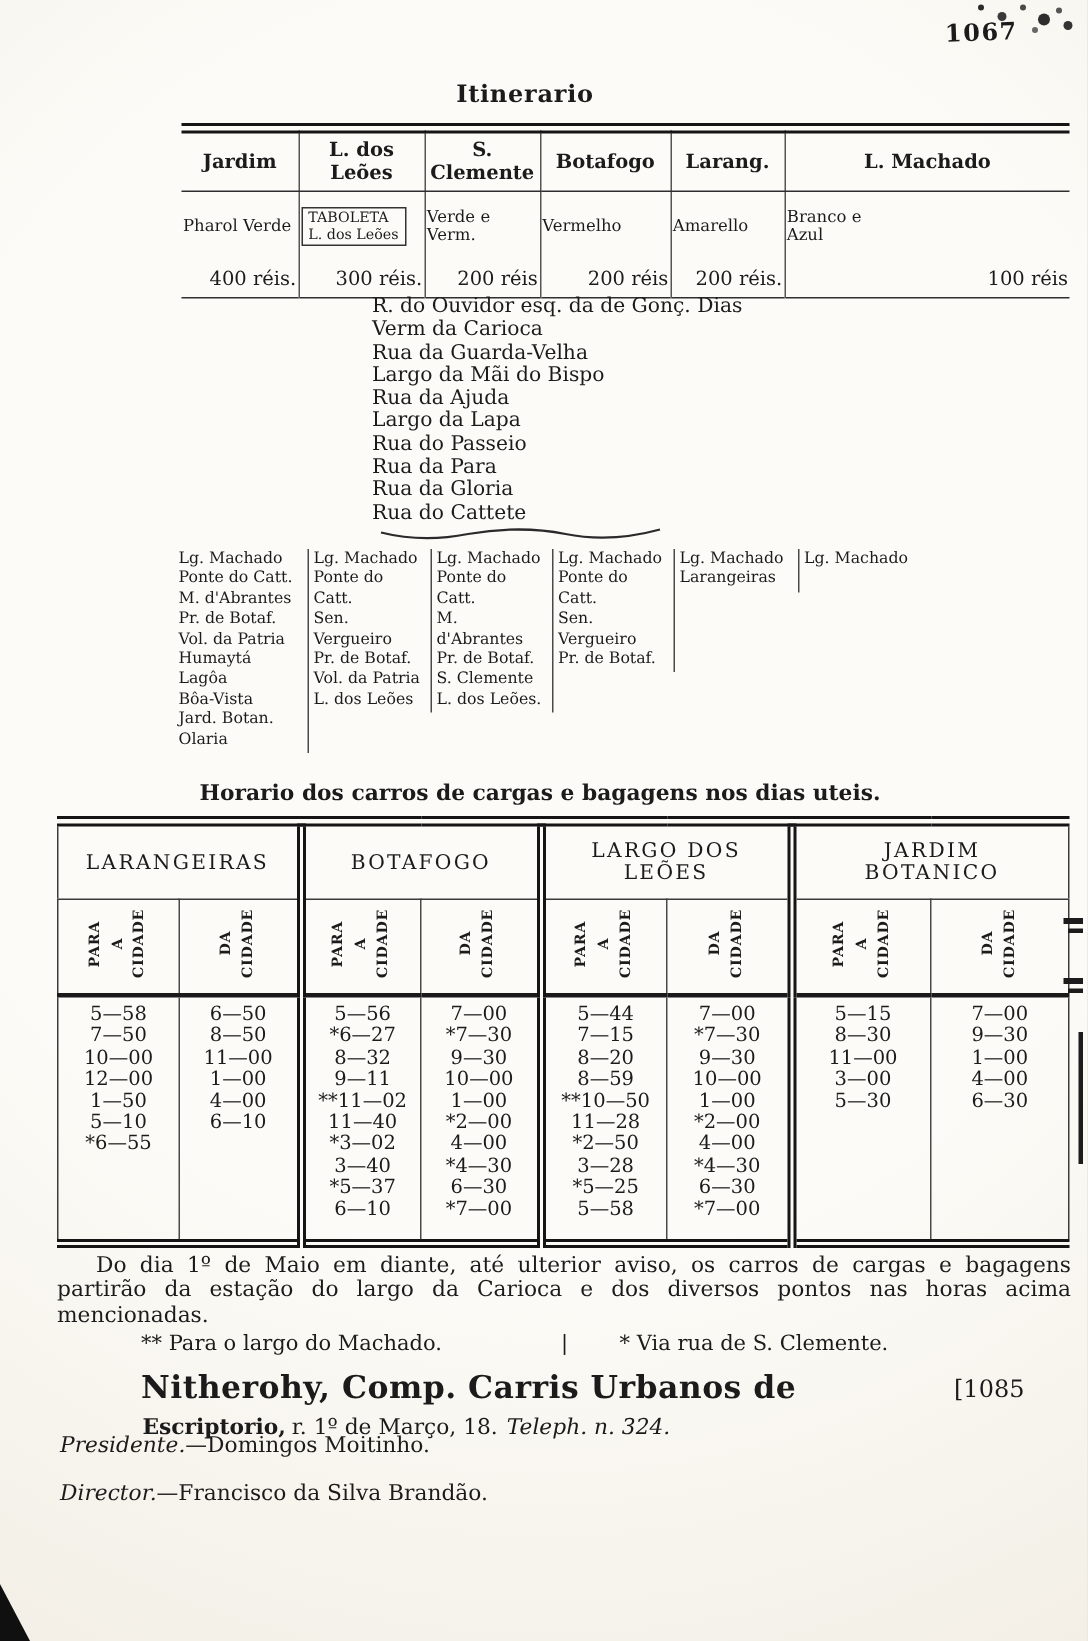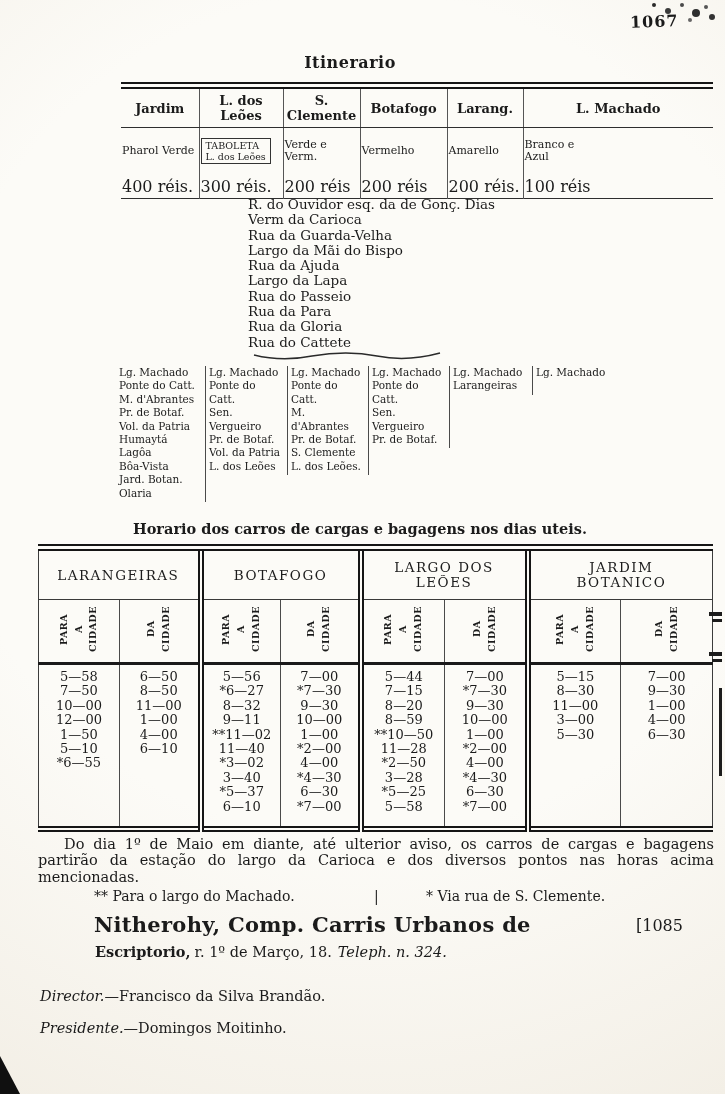--- a/index.html
+++ b/index.html
@@ -15,21 +15,21 @@
 
   .itin-title { position:absolute; left:0; top:53px; width:700px; text-align:center; font-size:16px; font-weight:bold; letter-spacing:0.5px; }
 
   
   .fare-table { position:absolute; left:121px; top:82px; width:592px; table-layout:fixed; border-collapse:collapse;
     border-top:7px double #151515; border-bottom:1px solid #2e2e2e; }
   .fare-table th { font-size:13px; font-weight:bold; height:38px; vertical-align:middle; text-align:center;
     border-bottom:1px solid #2e2e2e; border-right:1px solid #555; padding:0 1px; }
   .fare-table th:last-child, .fare-table td:last-child { border-right:none; }
   .fare-color { height:44px; border-right:1px solid #555; font-size:11px; line-height:12.5px; text-align:left; vertical-align:middle; }
-  .fare-price { height:22px; border-right:1px solid #555; font-size:16px; text-align:left; vertical-align:middle; }
+  .fare-price { height:22px; border-right:1px solid #555; font-size:13px; text-align:right; vertical-align:middle; }
   .taboleta-box { display:inline-block; border:1px solid #333; padding:1px 4px; font-size:9.5px; line-height:11px; }
 
   .streets { position:absolute; left:248px; top:197px; font-size:13.5px; line-height:15.3px; }
   .flourish { position:absolute; left:252px; top:349px; }
 
   .stops-row { position:absolute; left:116px; top:366px; display:flex; align-items:flex-start; font-size:10.5px; line-height:13.4px; }
   .stops-col { padding:0 3px 2px 3px; border-right:1px solid #4a4a4a; }
   .stops-col:nth-child(1){ width:83px; } .stops-col:nth-child(2){ width:75px; }
   .stops-col:nth-child(3){ width:74px; } .stops-col:nth-child(4){ width:74px; }
   .stops-col:nth-child(5){ width:76px; } .stops-col:nth-child(6){ width:100px; border-right:none; }
@@ -44,28 +44,28 @@
   .tt-sub { height:58px; vertical-align:middle; border-bottom:3px solid #1a1a1a; padding:2px 0; }
   .sec-start { border-left:6px double #151515; }
   .col-da { border-left:1px solid #4a4a4a; }
   .vword { display:inline-block; writing-mode:vertical-rl; transform:rotate(180deg); font-size:9.5px; font-weight:bold;
     letter-spacing:0.5px; line-height:1.15; height:54px; margin:0 2px; text-align:center; }
   .tt-times { vertical-align:top; padding:5px 0 12px; font-size:13px; }
   .time { line-height:14.4px; }
 
   .note-para { position:absolute; left:38px; top:836px; width:676px; font-size:14.5px; line-height:16.4px; text-align:justify; text-indent:26px; }
   .footnotes { position:absolute; left:38px; top:888px; width:676px; height:20px; font-size:14px; }
-  .fn-double { position:absolute; left:56px; } .fn-bar { position:absolute; left:336px; } .fn-single { position:absolute; left:388px; }
+  .fn-double { position:absolute; left:56px; } .fn-bar { position:absolute; left:336px; } .fn-single { position:absolute; left:375px; }
 
   .company-name { position:absolute; left:94px; top:912px; font-size:21px; font-weight:bold; letter-spacing:0.3px; }
   .company-ref { position:absolute; left:636px; top:916px; font-size:16px; }
   .company-office { position:absolute; left:95px; top:943px; font-size:14.5px; }
   .office-label { font-weight:bold; } .office-addr { margin-left:4px; } .office-phone { font-style:italic; margin-left:6px; }
   .person-line { position:absolute; left:40px; font-size:14.5px; }
-  .president { top:1020px; } .director { top:988px; }
+  .president { top:956px; } .director { top:988px; }
   .person-label { font-style:italic; }
 
   .edge-bars div { position:absolute; background:#1c1c1c; }
   .b1 { left:709px; top:612px; width:13px; height:4px; }
   .b2 { left:712px; top:619px; width:10px; height:3px; }
   .b3 { left:709px; top:652px; width:13px; height:4px; }
   .b4 { left:712px; top:659px; width:10px; height:3px; }
   .vbar { left:719px; top:688px; width:3px; height:88px; background:#161616; }
   .corner-wedge { position:absolute; left:0; top:1056px; width:0; height:0; border-bottom:38px solid #101010; border-right:20px solid transparent; }
 </style>

